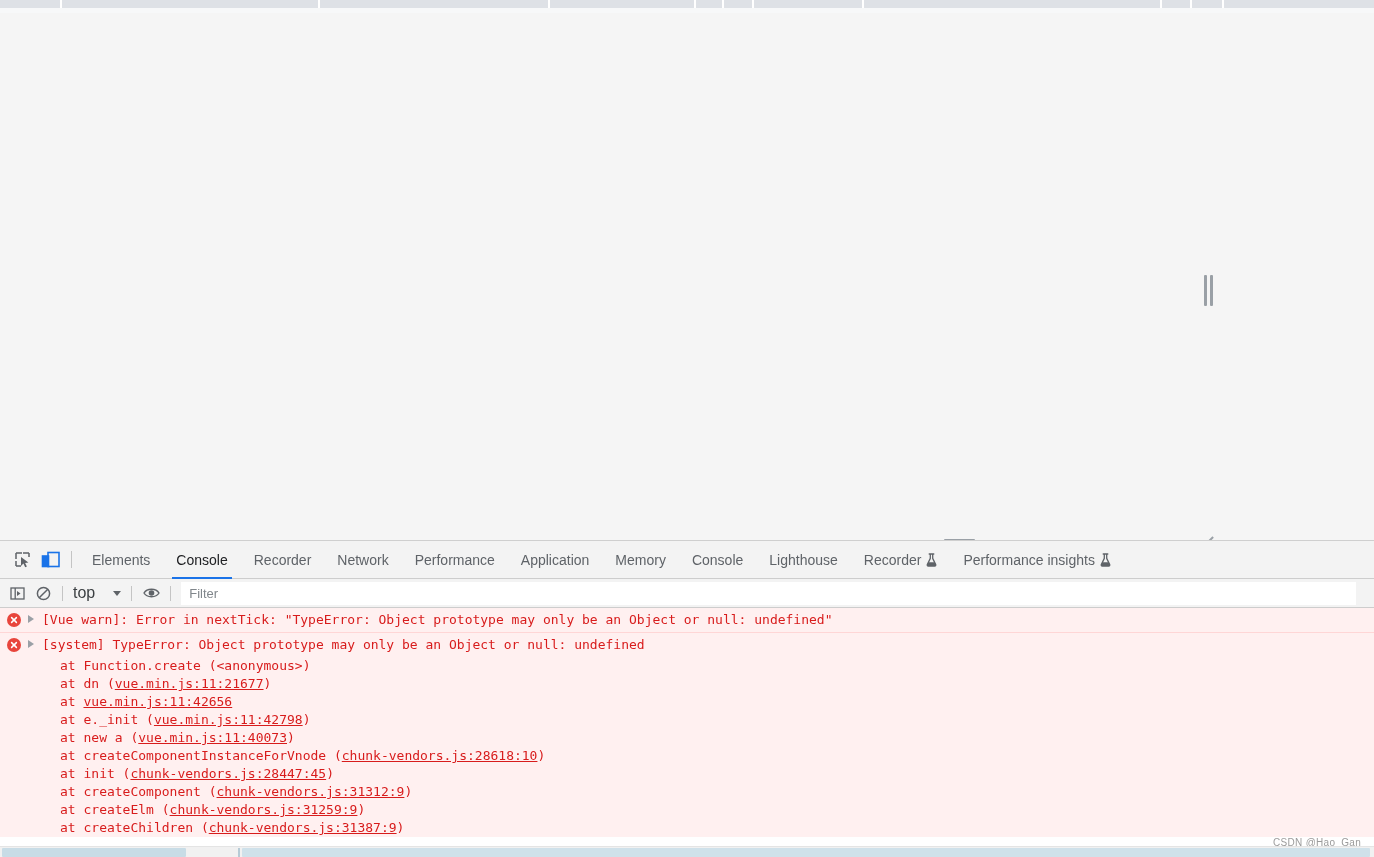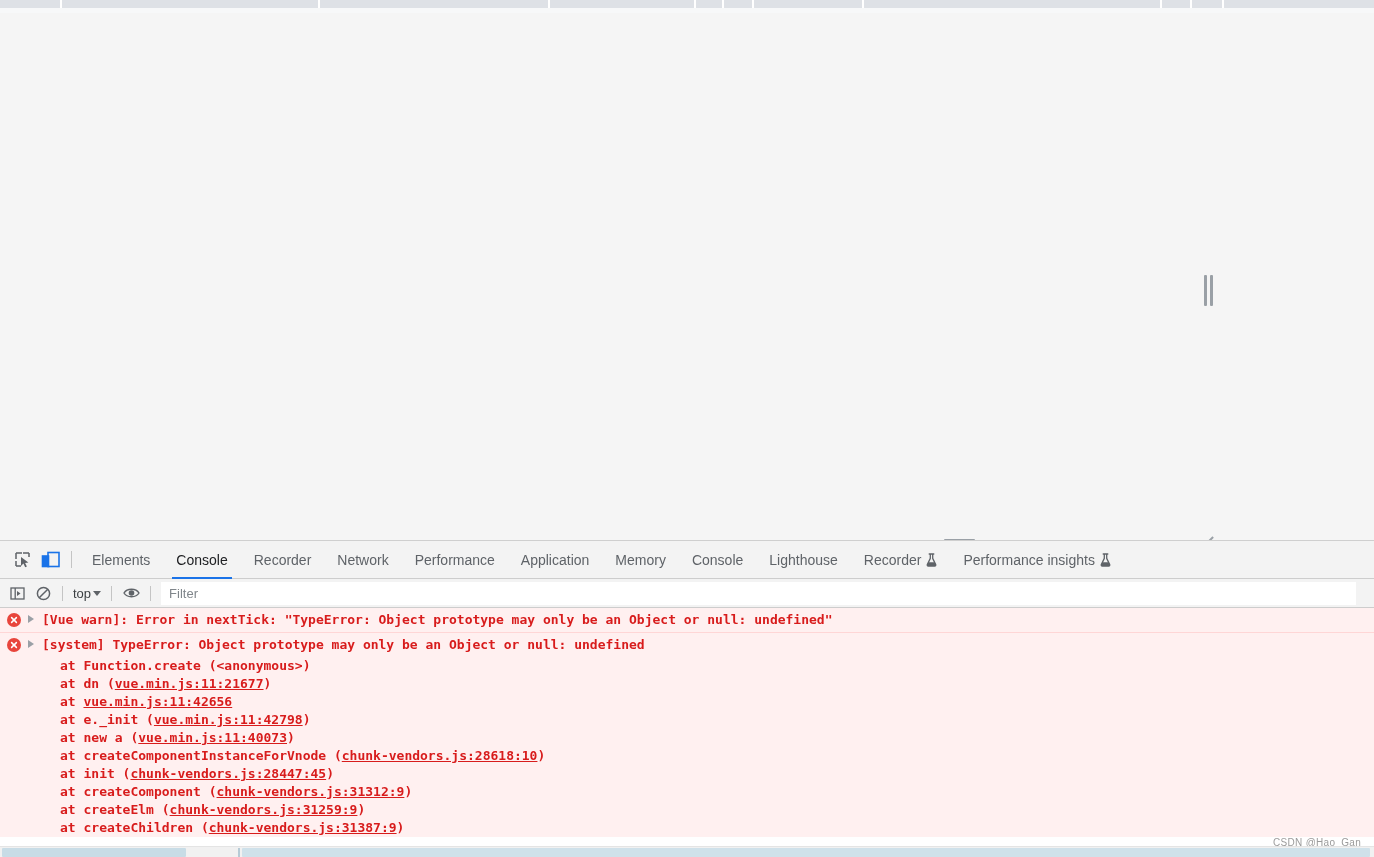--- a/index.html
+++ b/index.html
@@ -209,22 +209,22 @@
     display: flex; align-items: center; justify-content: center;
     cursor: pointer;
   }
   .tb-icon svg { display: block; }
   .tb-sep {
     width: 1px; height: 15px;
     background: #c4c4c4;
     margin: 0 6px;
   }
   .ctx-select {
-    display: flex; align-items: center; gap: 2px;
-    font-size: 13px; color: #3c4043;
+    display: flex; align-items: center; gap: 18px;
+    font-size: 16px; color: #3c4043;
     padding: 2px 4px;
     cursor: pointer;
     white-space: nowrap;
   }
   .caret {
     width: 0; height: 0;
     border-left: 4px solid transparent;
     border-right: 4px solid transparent;
     border-top: 5px solid #5f6368;
   }
@@ -244,21 +244,20 @@
   .filter-input::placeholder { color: #80868b; }
 
   
   .console-out {
     position: relative;
     height: 243px;
     background: #ffffff;
     overflow: hidden;
     font-family: "DejaVu Sans Mono", monospace;
     font-size: 13px;
-    font-weight: bold;
   }
 
   .msg {
     position: relative;
     background: #fff0f0;
     border-bottom: 1px solid #ffd6d6;
     color: #d81c1c;
     padding: 3px 0 3px 31px;
     line-height: 18px;
   }

